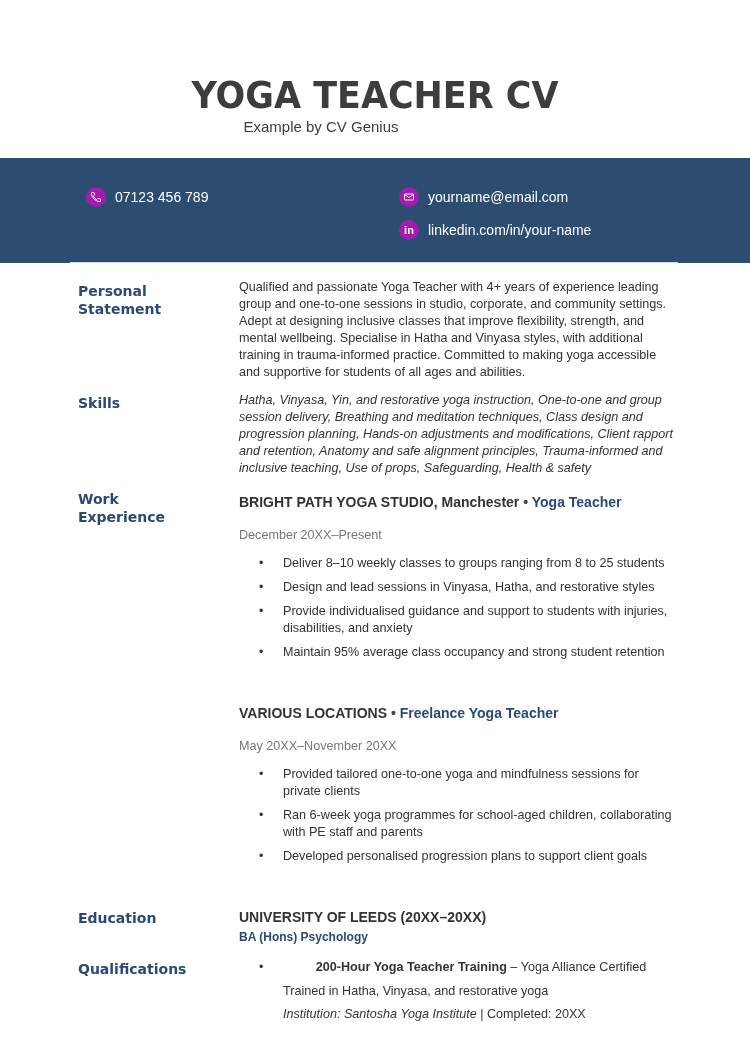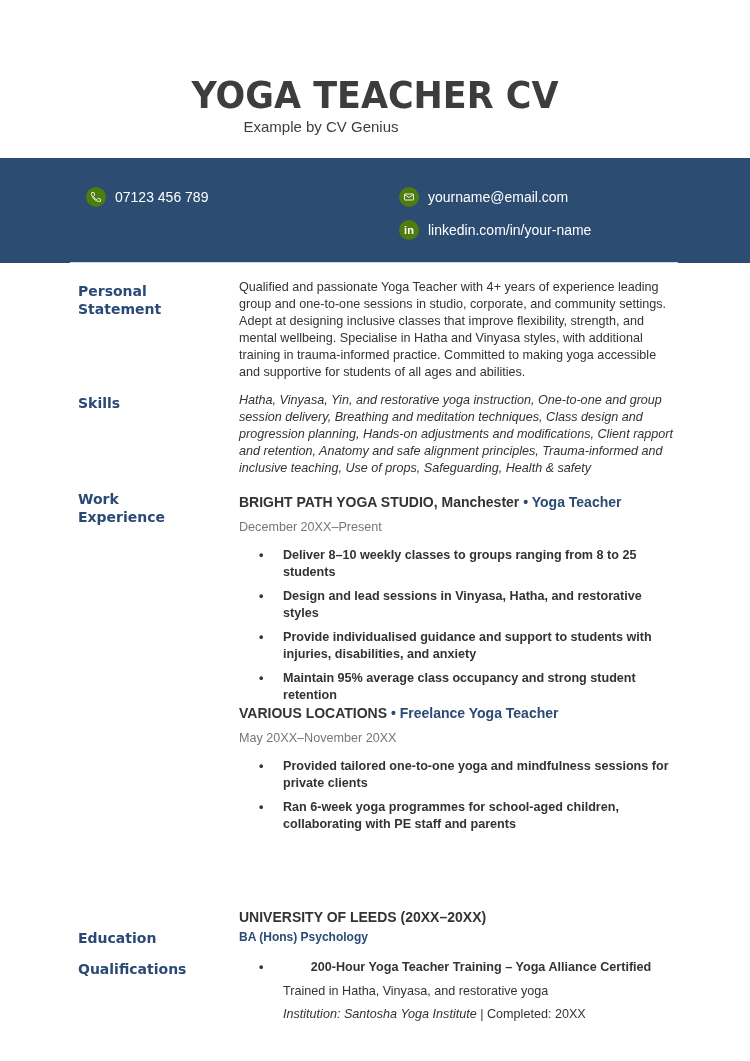--- a/index.html
+++ b/index.html
@@ -5,34 +5,34 @@
   * { box-sizing: border-box; margin: 0; padding: 0; }
   html, body { width: 750px; height: 1061px; background: #ffffff; overflow: hidden; }
   body { font-family: "Liberation Sans", sans-serif; color: #2f2f2f; position: relative; }
   .title { position: absolute; top: 73px; left: 0; width: 750px; text-align: center;
     font-family: "DejaVu Sans", sans-serif; font-weight: bold; font-size: 38px; color: #3d3d3d; letter-spacing: 0px; transform: scaleX(0.92); }
   .subtitle { position: absolute; top: 118px; left: 0; width: 642px; text-align: center;
     font-size: 15px; color: #3d3d3d; }
   .band { position: absolute; top: 158px; left: 0; width: 750px; height: 105px; background: #2d4c72; }
   .band-line { position: absolute; top: 262px; left: 70px; width: 608px; height: 1px; background: #cfd8e3; }
   .contact { position: absolute; display: flex; align-items: center; color: #ffffff; font-size: 14px; }
-  .ic { width: 20px; height: 20px; border-radius: 50%; background: #4d7c0f; margin-right: 9px;
+  .ic { width: 20px; height: 20px; border-radius: 50%; background: #a21caf; margin-right: 9px;
     display: flex; align-items: center; justify-content: center; }
   .ic svg { width: 12px; height: 12px; }
   .ic .in { font-weight: bold; font-size: 11px; color: #ffffff; font-family: "Liberation Sans", sans-serif; }
   .label { position: absolute; left: 78px; font-family: "DejaVu Sans", sans-serif; font-weight: bold; font-size: 14px;
     color: #2a4a75; line-height: 18px; }
   .body { position: absolute; left: 239px; width: 440px; font-size: 12.6px; line-height: 17px; color: #333; }
   .italic { font-style: italic; }
   .job-head { font-weight: bold; font-size: 14px; color: #333; }
   .job-head .role { color: #2a4a75; }
   .job-head .dot { color: #2a4a75; }
-  .date { color: #777; font-size: 12.6px; margin-top: 8px; }
+  .date { color: #777; font-size: 12.6px; margin-top: 16px; }
   ul.bullets { list-style: none; margin-top: 11px; }
-  ul.bullets li { position: relative; padding-left: 44px; margin-bottom: 7px; font-size: 12.6px; line-height: 17px; font-weight: bold; }
+  ul.bullets li { position: relative; padding-left: 44px; margin-bottom: 7px; font-size: 12.6px; line-height: 17px; }
   ul.bullets li::before { content: "•"; position: absolute; left: 20px; top: 0; color: #333; }
   .edu-head { font-weight: bold; font-size: 14px; color: #333; }
   .edu-deg { font-weight: bold; font-size: 12px; color: #2a4a75; margin-top: 3px; }
   .qual li { margin-bottom: 6px; text-align: center; }
   .qual .sub { padding-left: 44px; font-size: 12.6px; line-height: 17px; margin-bottom: 6px; }
 </style>
 </head>
 <body>
 
 <div class="title">YOGA TEACHER CV</div>
@@ -97,24 +97,25 @@
 <div class="body" style="top:705px;">
   <div class="job-head">
     <span>VARIOUS LOCATIONS</span>
     <span class="dot">•</span>
     <span class="role">Freelance Yoga Teacher</span>
   </div>
   <div class="date">May 20XX–November 20XX</div>
   <ul class="bullets">
     <li>Provided tailored one-to-one yoga and mindfulness sessions for private clients</li>
     <li>Ran 6-week yoga programmes for school-aged children, collaborating with PE staff and parents</li>
+    <li>Developed personalised progression plans to support client goals</li>
   </ul>
 </div>
 
-<div class="label" style="top:909px;margin-top:20px;">Education</div>
+<div class="label" style="top:909px;">Education</div>
 <div class="body" style="top:909px;">
   <div class="edu-head">UNIVERSITY OF LEEDS (20XX–20XX)</div>
   <div class="edu-deg">BA (Hons) Psychology</div>
 </div>
 
 <div class="label" style="top:960px;">Qualifications</div>
 <div class="body qual" style="top:959px;">
   <ul class="bullets" style="margin-top:0;">
     <li>
       <b>200-Hour Yoga Teacher Training</b><span> – Yoga Alliance Certified</span>

